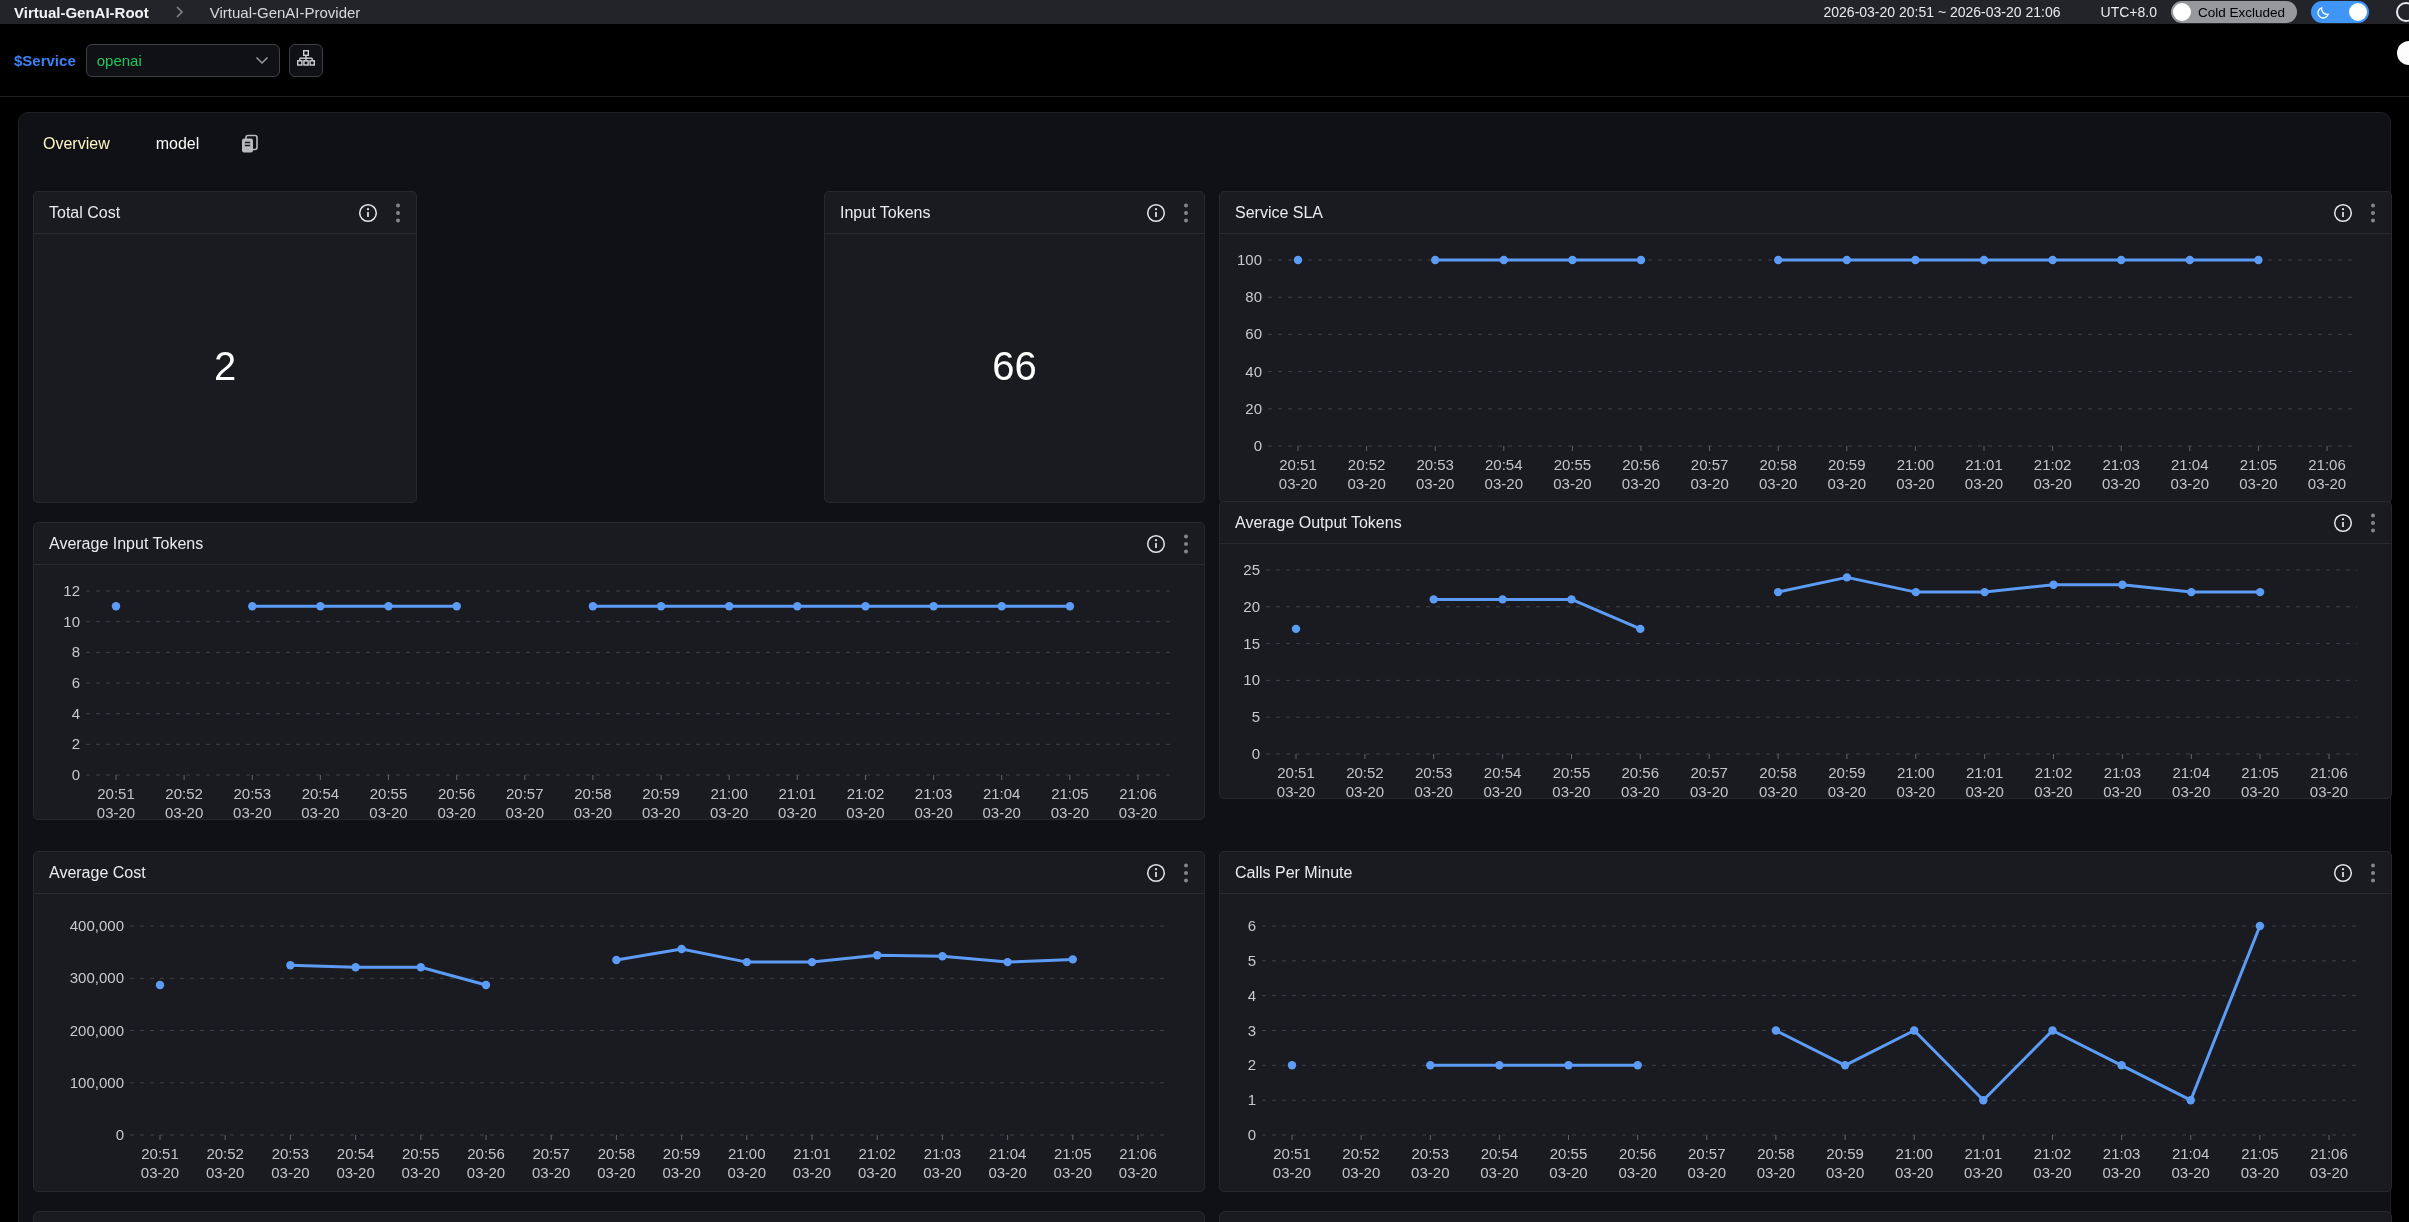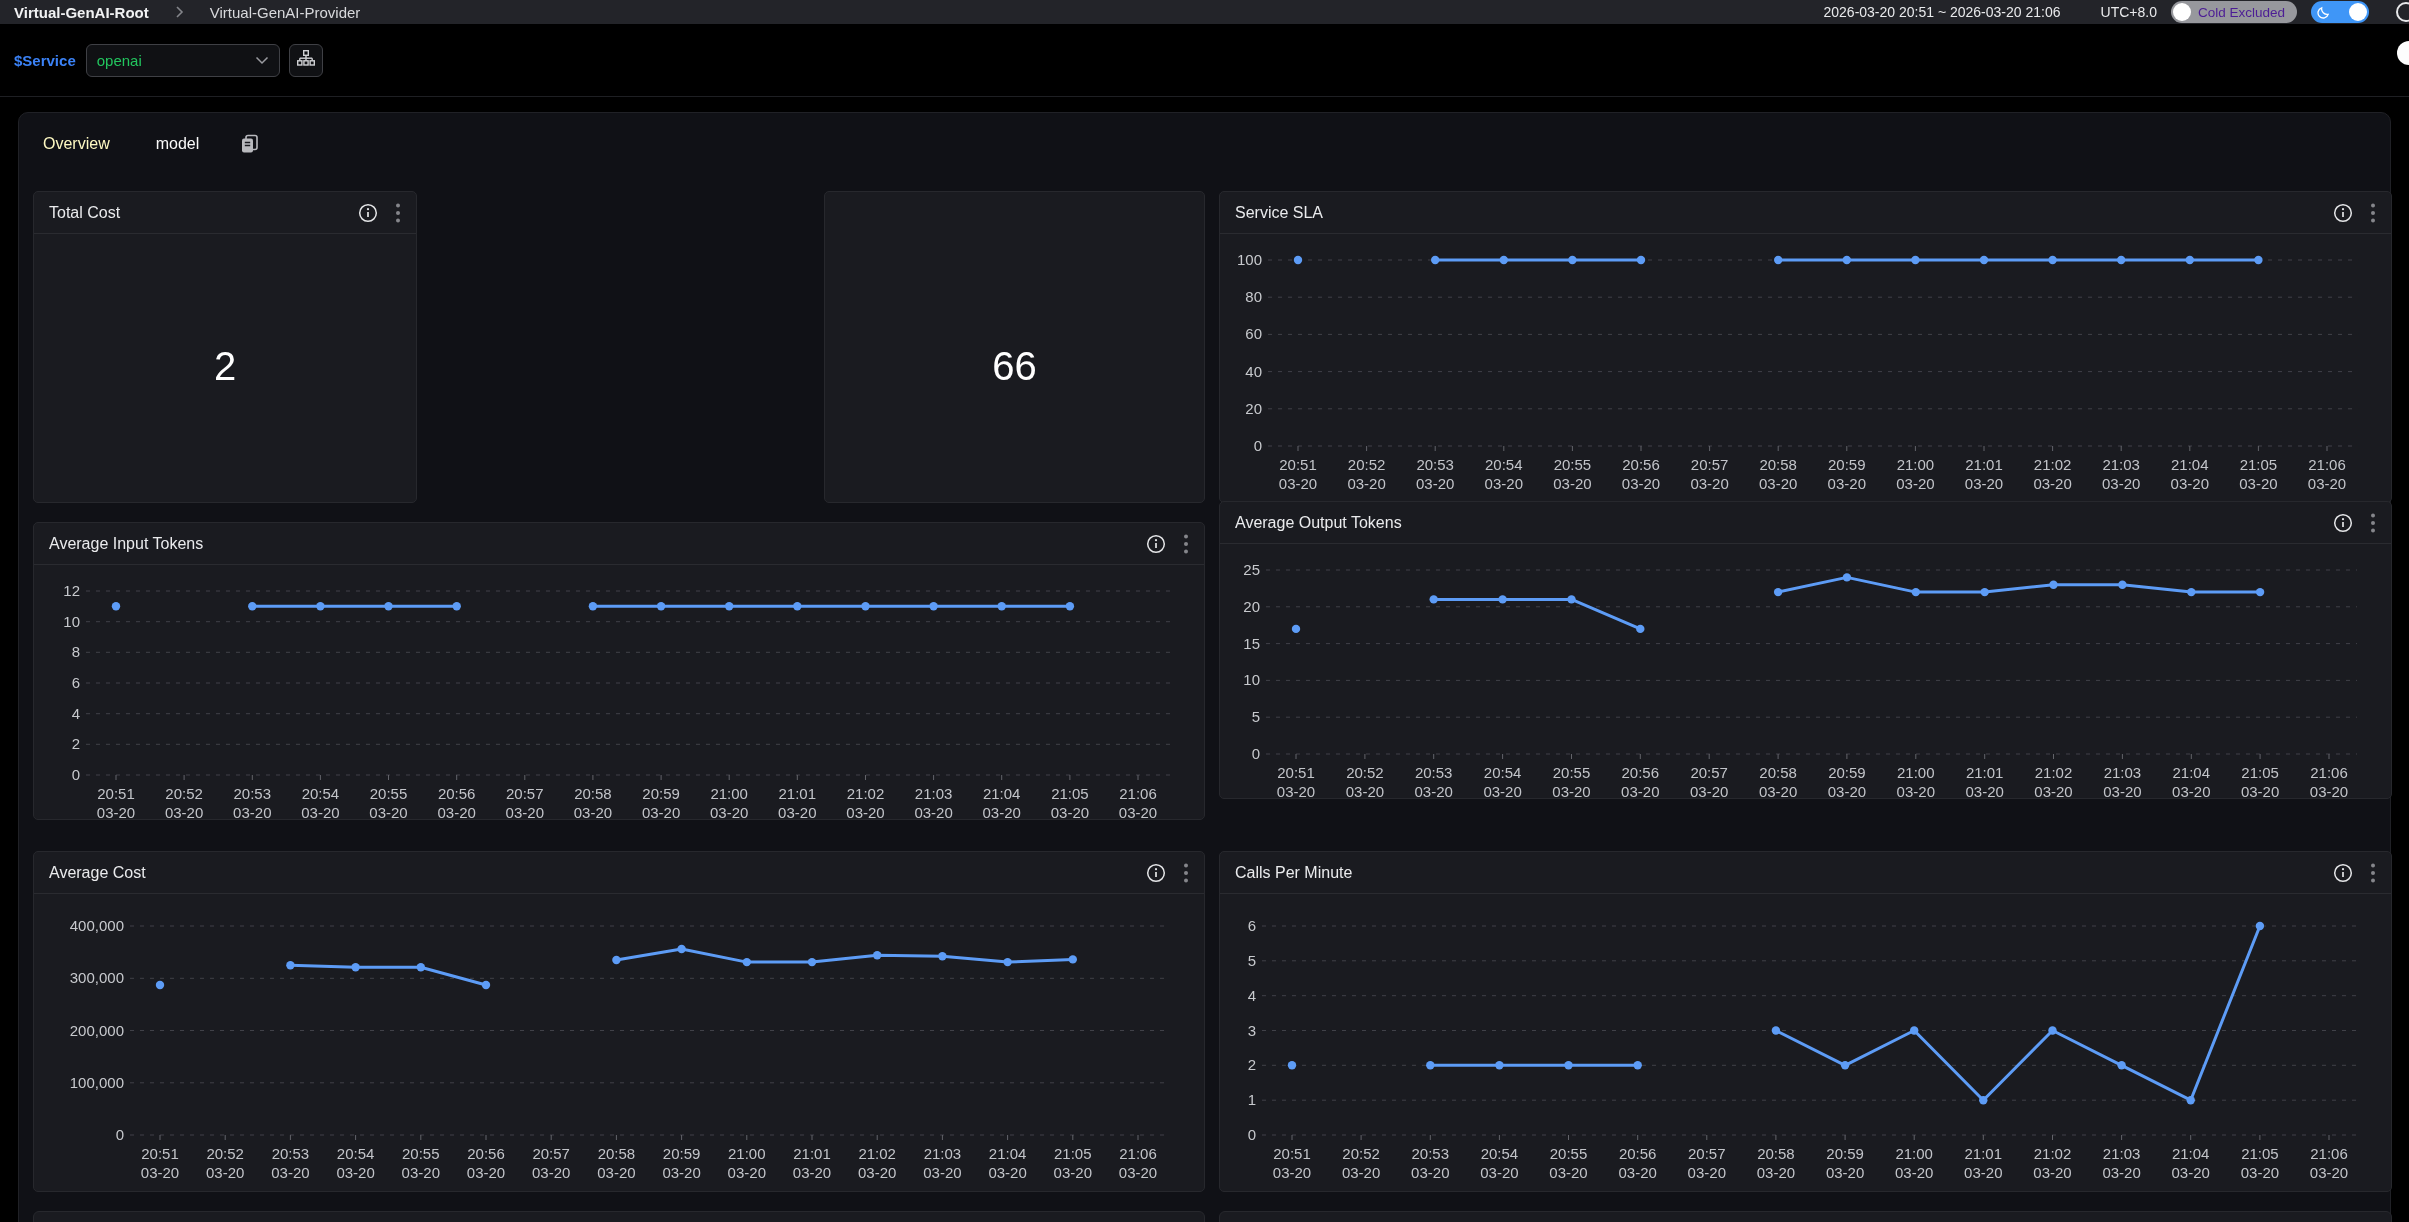--- a/index.html
+++ b/index.html
@@ -12,21 +12,21 @@
   .breadcrumb { display:flex; align-items:center; gap:26px;justify-content:flex-end; }
   .crumb-root { color:#f2f3f4; font-size:15px; font-weight:700; }
   .crumb-sep  { color:#84858a; display:flex; }
   .crumb-cur  { color:#d8d9dc; font-size:15px; }
   .topbar-right { margin-left:auto; display:flex; align-items:center; gap:14px; padding-right:26px; }
   .time-range { color:#e9eaec; font-size:14px; margin-right:26px; }
   .tz { color:#e9eaec; font-size:14px; }
   .pill { display:flex; align-items:center; height:22px; border-radius:11px; }
   .pill.gray { background:#97989d; padding:2px; }
   .pill.gray .knob { width:18px; height:18px; border-radius:50%; background:#fff; }
-  .pill.gray .pill-label { color:#4c1d95; font-size:13.5px; padding:0 10px 0 7px; }
+  .pill.gray .pill-label { color:#000000; font-size:13.5px; padding:0 10px 0 7px; }
   .pill.blue { background:#3f96f7; width:58px; padding:2px; justify-content:space-between; }
   .pill.blue .knob { width:18px; height:18px; border-radius:50%; background:#fff; }
   .pill.blue .moon { display:flex; margin-left:4px; }
   .edge-circle-top { position:absolute; left:2396px; top:2px; width:20px; height:20px;
                      border:2px solid #e8e9eb; border-radius:50%; background:transparent; }
 
   
   .filter-row { position:absolute; left:0; top:24px; width:2409px; height:72px; background:#000;
                 display:flex; align-items:center; padding:0 14px; }
   .svc-label { color:#3b82f6; font-size:15px; font-weight:600; margin-right:10px; }
@@ -180,20 +180,39 @@
             </span>
         </span>
       </div>
       <div class="panel-body">
           <div class="stat-value">2</div>
         </div>
     </div>
 
 
     <div class="panel p-r1c3">
+      <div class="panel-header">
+        <span class="panel-title">Input Tokens</span>
+        <span class="panel-icons">
+          <span class="icon-btn info">
+              <svg width="20" height="20" viewBox="0 0 20 20">
+                <circle cx="10" cy="10" r="8.3" fill="none" stroke="#e4e5e7" stroke-width="1.5"></circle>
+                <line x1="10" y1="9" x2="10" y2="14" stroke="#e4e5e7" stroke-width="1.7"></line>
+                <circle cx="10" cy="6.2" r="1.1" fill="#e4e5e7"></circle>
+              </svg>
+            </span>
+          <span class="icon-btn kebab">
+              <svg width="6" height="22" viewBox="0 0 6 22">
+                <circle cx="3" cy="3.5" r="2" fill="#85868b"></circle>
+                <circle cx="3" cy="11" r="2" fill="#85868b"></circle>
+                <circle cx="3" cy="18.5" r="2" fill="#85868b"></circle>
+              </svg>
+            </span>
+        </span>
+      </div>
       <div class="panel-body">
           <div class="stat-value">66</div>
         </div>
     </div>
 
     <div class="panel p-r1c4">
       <div class="panel-header">
         <span class="panel-title">Service SLA</span>
         <span class="panel-icons">
           <span class="icon-btn info">

